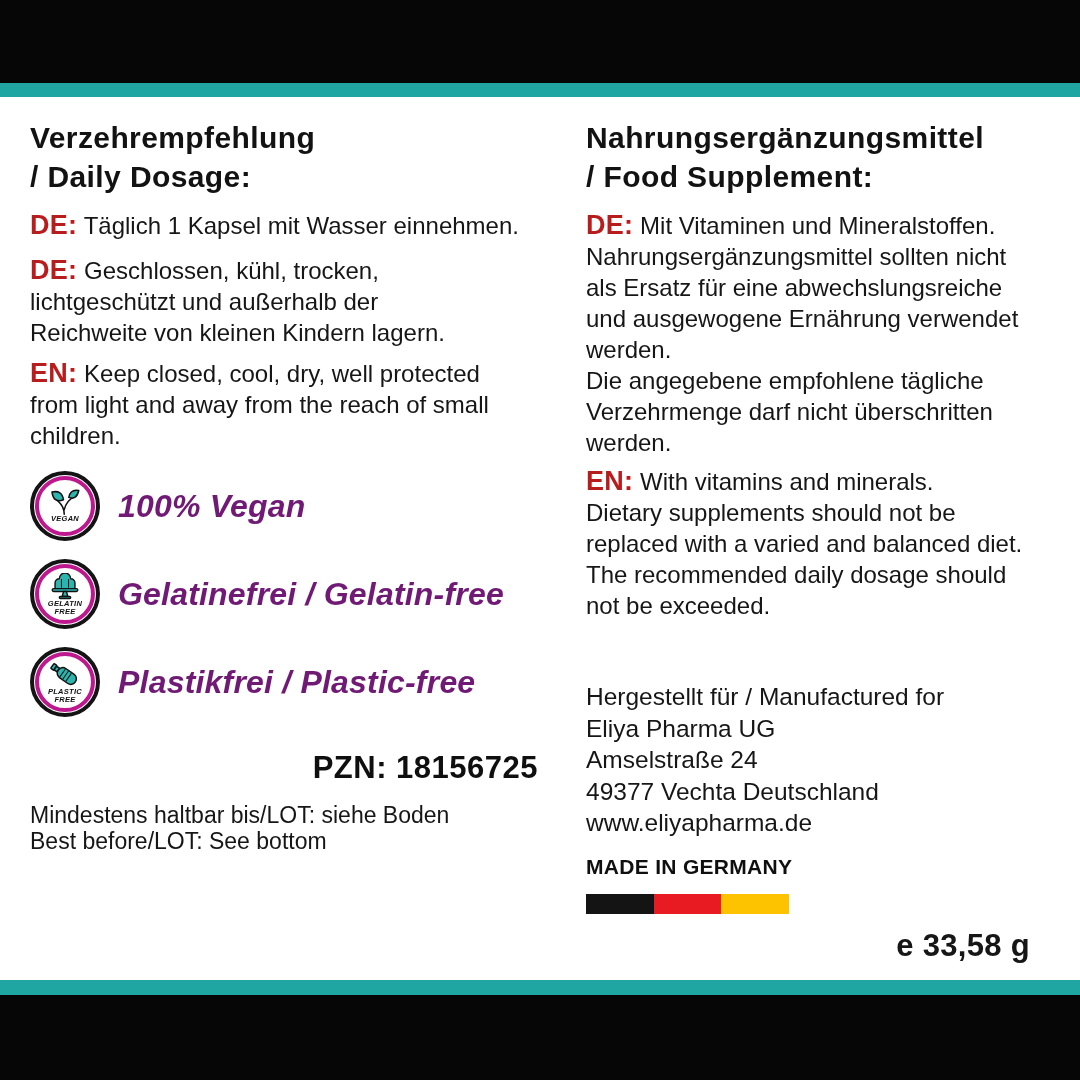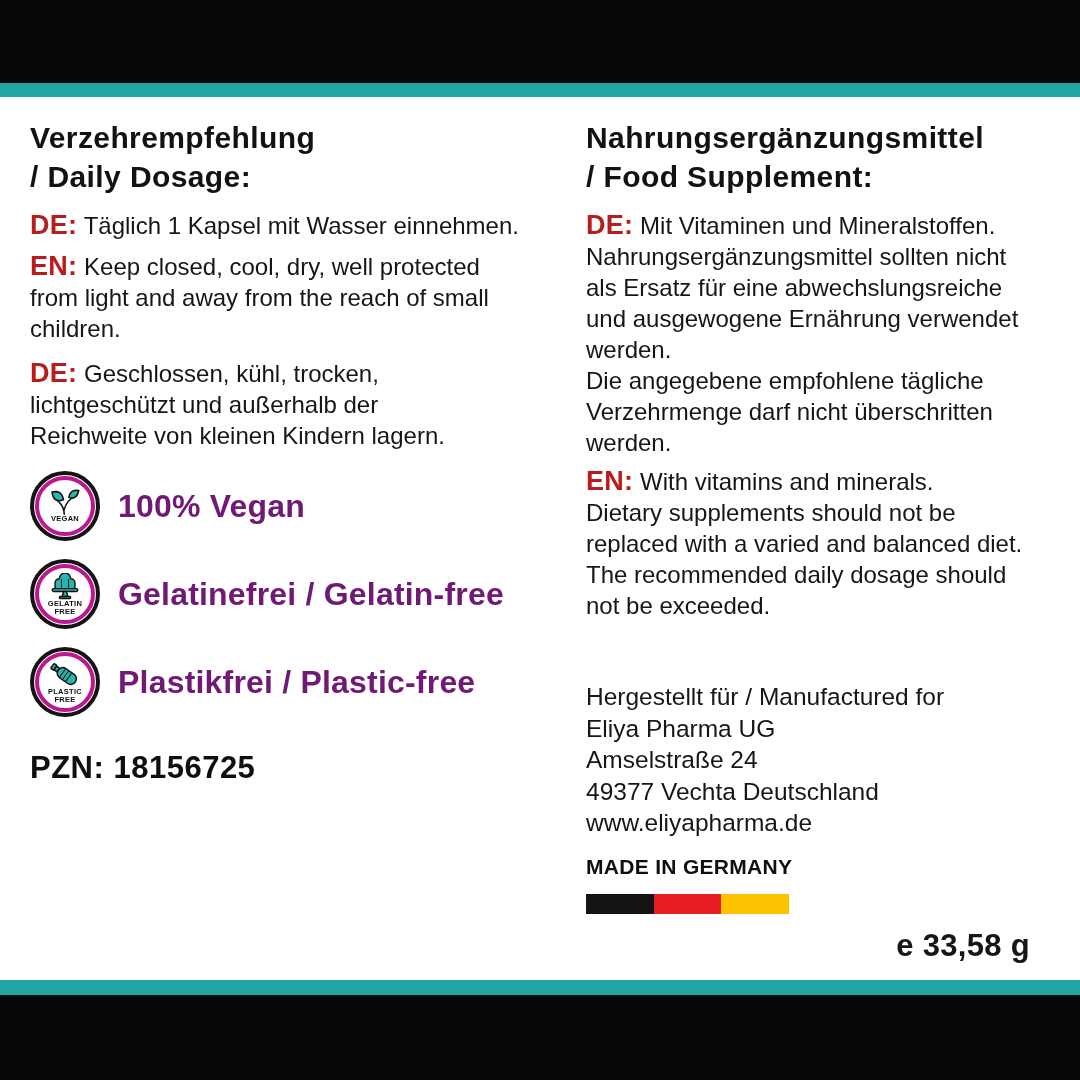--- a/index.html
+++ b/index.html
@@ -21,39 +21,39 @@
 
   h1 {
     font-size:30px; line-height:39px; font-weight:800;
     letter-spacing:0.4px; white-space:pre-line; color:#121212;
   }
   .para { margin-top:14px; font-size:24px; line-height:31px; }
   .para .lang { font-weight:800; font-size:27px; letter-spacing:0.3px; color:#b91c1c; }
   .para .txt  { white-space:pre-line; }
   .h2 { margin-top:36px; }
 
-  .badges { margin-top:20px; }
+  .badges { margin-top:20px;font-style:italic; }
   .badge-row { display:flex; align-items:center; gap:18px; margin-bottom:18px; height:70px; }
   .ring-outer {
     width:70px; height:70px; border-radius:50%;
     border:4px solid #141414; background:#fff;
     display:flex; align-items:center; justify-content:center; flex:0 0 auto;
   }
   .ring-magenta {
     width:60px; height:60px; border-radius:50%;
     border:4px solid var(--magenta); background:#fff;
     display:flex; flex-direction:column; align-items:center; justify-content:center;
   }
   .badge-caption {
     font-size:7.5px; font-weight:800; letter-spacing:0.3px;
     line-height:8px; text-align:center; white-space:pre-line; color:#111;
   }
   .badge-label { font-size:32px; font-weight:800; letter-spacing:0.2px; color:#701a75; }
 
-  .pzn { margin-top:33px; font-size:31px; font-weight:800; letter-spacing:0.5px; color:#0f0f0f; }
+  .pzn { margin-top:33px; font-size:31px; font-weight:800; letter-spacing:0.5px; color:#0f0f0f;text-align:right; }
   .bb  { margin-top:16px; font-size:23px; line-height:26px; white-space:pre-line; }
 
   .addr { margin-top:60px; font-size:24.5px; line-height:31.5px; white-space:pre-line; }
   .made { margin-top:16px; font-size:21px; font-weight:800; letter-spacing:0.3px; color:#0f0f0f; }
   .flag { margin-top:15px; width:203px; height:20px; display:flex; }
   .flag div { flex:1 1 0; height:100%; }
   .weight { margin-top:14px; font-size:31px; font-weight:700; text-align:right; padding-right:14px; letter-spacing:0.3px; }
 
   .i-stroke { fill:none; stroke:#111; stroke-width:2; stroke-linecap:round; }
   .i-fill   { fill:var(--icon-teal); stroke:#111; stroke-width:2; stroke-linejoin:round; }
@@ -66,26 +66,26 @@
   <div class="bar-top"></div>
   <div class="stripe-top"></div>
 
   <div class="col col-left">
     <h1>Verzehrempfehlung
 / Daily Dosage:</h1>
 
     <p class="para"><span class="lang">DE:</span> <span class="txt">Täglich 1 Kapsel mit Wasser einnehmen.</span></p>
 
 
+    <p class="para"><span class="lang">DE:</span> <span class="txt">Geschlossen, kühl, trocken,
+lichtgeschützt und außerhalb der
+Reichweite von kleinen Kindern lagern.</span></p>
     <p class="para" style="margin-top:10px"><span class="lang">EN:</span> <span class="txt">Keep closed, cool, dry, well protected
 from light and away from the reach of small
 children.</span></p>
-    <p class="para"><span class="lang">DE:</span> <span class="txt">Geschlossen, kühl, trocken,
-lichtgeschützt und außerhalb der
-Reichweite von kleinen Kindern lagern.</span></p>
 
     <div class="badges">
 
       <div class="badge-row">
         <div class="ring-outer">
           <div class="ring-magenta">
             <svg width="34" height="26" viewBox="0 0 44 34">
               <path class="i-stroke" d="M21 33 C21 23 15 17 9 13"></path>
               <path class="i-stroke" d="M21 27 C23 19 28 13 34 10"></path>
               <path class="i-fill" d="M5 4 Q18 1 20 14 Q7 19 5 4 Z"></path>
@@ -128,20 +128,22 @@
             <div class="badge-caption">PLASTIC
 FREE</div>
           </div>
         </div>
         <div class="badge-label">Plastikfrei / Plastic-free</div>
       </div>
 
     </div>
 
     <div class="pzn">PZN: 18156725</div>
+    <div class="bb">Mindestens haltbar bis/LOT: siehe Boden
+Best before/LOT: See bottom</div>
   </div>
 
   <div class="col col-right">
     <h1>Nahrungsergänzungsmittel
 / Food Supplement:</h1>
 
     <p class="para"><span class="lang">DE:</span> <span class="txt">Mit Vitaminen und Mineralstoffen.
 Nahrungsergänzungsmittel sollten nicht
 als Ersatz für eine abwechslungsreiche
 und ausgewogene Ernährung verwendet

